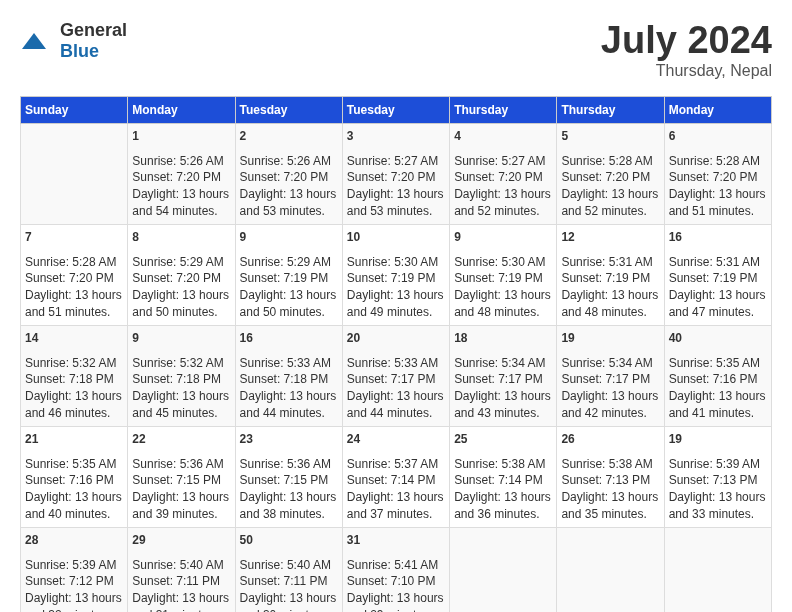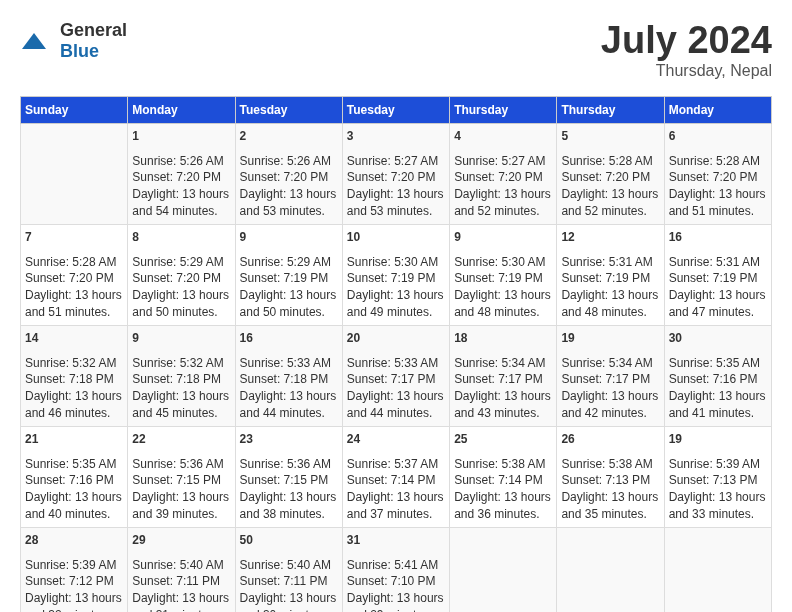--- a/index.html
+++ b/index.html
@@ -196,21 +196,21 @@
         </td>
         <td>
           <span class="day-number">18</span>
           <div class="cell-info">Sunrise: 5:34 AM<br>Sunset: 7:17 PM<br>Daylight: 13 hours<br>and 43 minutes.</div>
         </td>
         <td>
           <span class="day-number">19</span>
           <div class="cell-info">Sunrise: 5:34 AM<br>Sunset: 7:17 PM<br>Daylight: 13 hours<br>and 42 minutes.</div>
         </td>
         <td>
-          <span class="day-number">30</span>
+          <span class="day-number">40</span>
           <div class="cell-info">Sunrise: 5:35 AM<br>Sunset: 7:16 PM<br>Daylight: 13 hours<br>and 41 minutes.</div>
         </td>
       </tr>
       <tr>
         <td>
           <span class="day-number">21</span>
           <div class="cell-info">Sunrise: 5:35 AM<br>Sunset: 7:16 PM<br>Daylight: 13 hours<br>and 40 minutes.</div>
         </td>
         <td>
           <span class="day-number">22</span>

